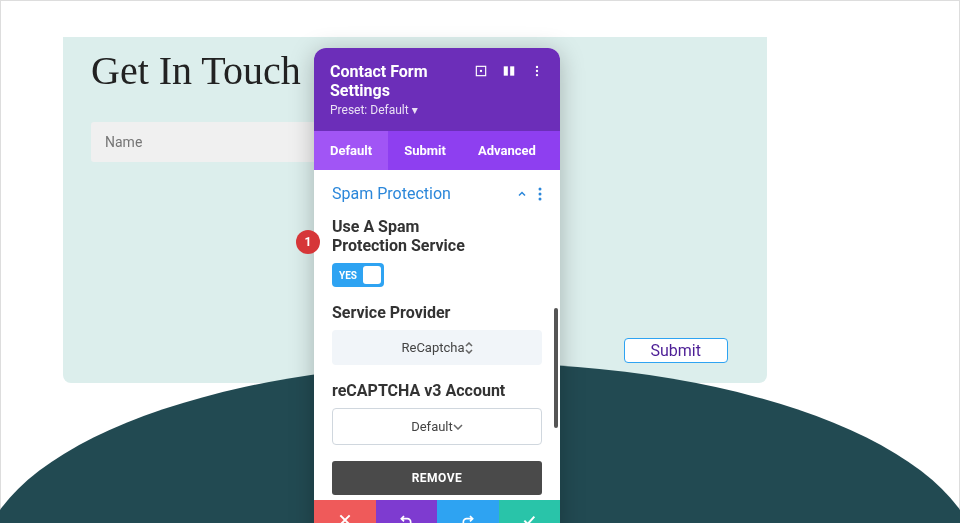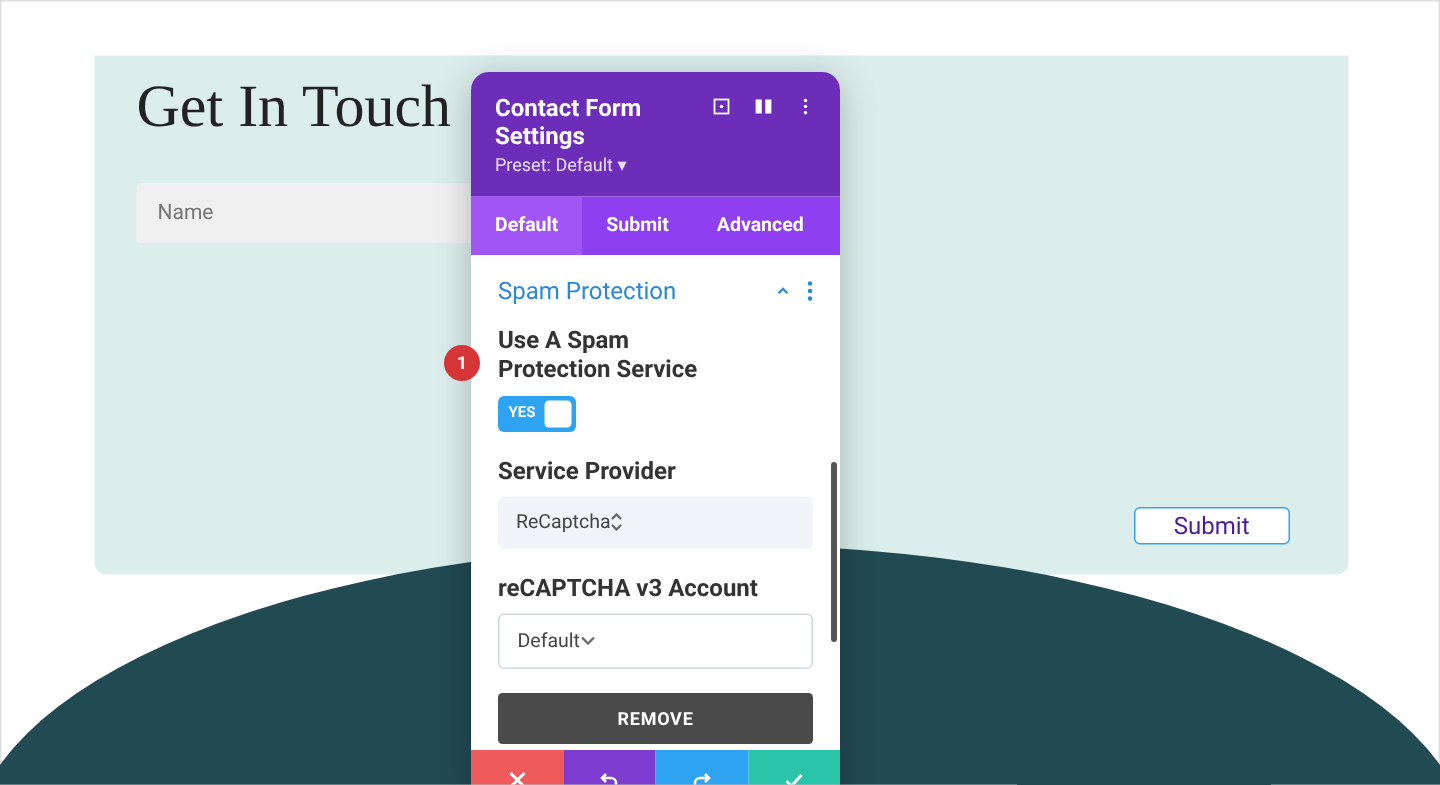--- a/index.html
+++ b/index.html
@@ -1,17 +1,17 @@
 <!DOCTYPE html>
 <html><head>
 <meta charset="utf-8">
 <style>
 *{box-sizing:border-box;margin:0;padding:0;font-family:-apple-system,BlinkMacSystemFont,"Segoe UI",Roboto,sans-serif}
 body{width:960px;height:523px;background:#fff;position:relative;overflow:hidden}
-.bg-card{position:absolute;left:63px;top:37px;width:836px;height:346px;background:#dceeec;border-radius:0 0 8px 8px;padding:10px 28px}
+.bg-card{position:absolute;left:63px;top:37px;width:704px;height:346px;background:#dceeec;border-radius:0 0 8px 8px;padding:10px 28px}
 .page-title{font-family:Georgia,serif;font-size:40px;color:#222;margin-bottom:28px;font-weight:400}
 .form-field{background:#f0f0f0;border:none;border-radius:3px;padding:12px 14px;font-size:14px;color:#555;width:100%}
 .form-row{display:flex;gap:20px;margin-bottom:18px}
 .form-row .form-field{flex:1}
 .msg-field{height:100px;resize:both}
 .submit-btn{position:absolute;right:39px;bottom:20px;background:#fff;border:1px solid #2ea3f2;color:#4c1d95;padding:2px 26px;font-size:16px;border-radius:4px;cursor:pointer}
 .curve{position:absolute;left:0;bottom:-180px;width:1000px;height:340px;background:#224a52;border-radius:50% 50% 0 0/60% 60% 0 0;transform:translateX(-20px)}
 .panel{position:absolute;left:314px;top:48px;width:246px;background:#fff;box-shadow:0 4px 24px rgba(0,0,0,.25);border-radius:12px;overflow:hidden}
 .panel-header{background:#6c2eb9;color:#fff;padding:14px 16px;display:flex;align-items:flex-start;justify-content:space-between}
 .panel-header-left{display:flex;flex-direction:column;gap:3px}
@@ -24,21 +24,21 @@
 .tab.active{background:#a155f5}
 .panel-body{padding:14px 18px 10px 18px;max-height:330px;overflow:hidden;position:relative}
 .section-head{display:flex;justify-content:space-between;align-items:center;margin-bottom:14px}
 .section-title{color:#2b87da;font-size:16px;font-weight:400}
 .section-actions{display:flex;gap:10px;align-items:center;color:#2b87da}
 .field-label{font-size:16px;font-weight:700;color:#333;margin-bottom:8px}
 .toggle{display:inline-flex;align-items:center;background:#2ea3f2;border-radius:4px;padding:3px;width:52px;height:24px;position:relative;cursor:pointer}
 .toggle-text{color:#fff;font-size:10px;font-weight:700;margin-left:4px}
 .toggle-knob{position:absolute;right:3px;width:18px;height:18px;background:#fff;border-radius:3px}
 .field-block{margin-bottom:16px}
-.select{width:100%;background:#f1f5f9;border:none;border-radius:4px;padding:10px 12px;font-size:13px;color:#444;display:flex;justify-content:flex-start;align-items:center;cursor:pointer}
+.select{width:100%;background:#f1f5f9;border:none;border-radius:4px;padding:10px 12px;font-size:13px;color:#444;display:flex;justify-content:center;align-items:center;cursor:pointer}
 .remove-btn{width:100%;background:#4a4a4a;color:#fff;font-size:12px;font-weight:700;padding:10px;border:none;border-radius:3px;cursor:pointer;letter-spacing:.5px}
 .bottom-bar{display:flex;height:40px}
 .bb-btn{flex:1;display:flex;align-items:center;justify-content:center;cursor:pointer}
 .bb-red{background:#ef5a5a}
 .bb-purple{background:#7e3bd0}
 .bb-blue{background:#2ea3f2}
 .bb-green{background:#29c4a9}
 .bb-icon{width:16px;height:16px;fill:#fff}
 .marker{position:absolute;left:296px;top:230px;width:24px;height:24px;background:#d63638;color:#fff;border-radius:50%;display:flex;align-items:center;justify-content:center;font-size:12px;font-weight:700;z-index:5}
 .resize-dot{position:absolute;right:-0px;bottom:-0px;width:22px;height:22px;background:#222;border-radius:50%;display:flex;align-items:center;justify-content:center;transform:translate(40%,40%)}

